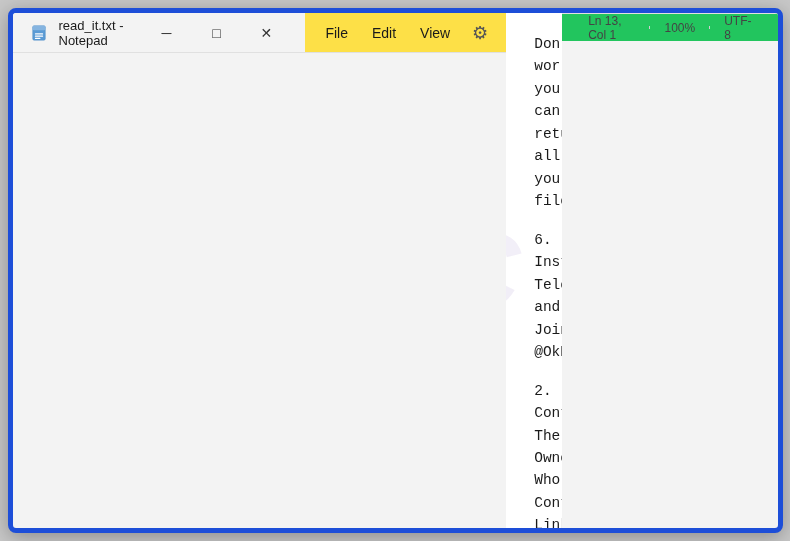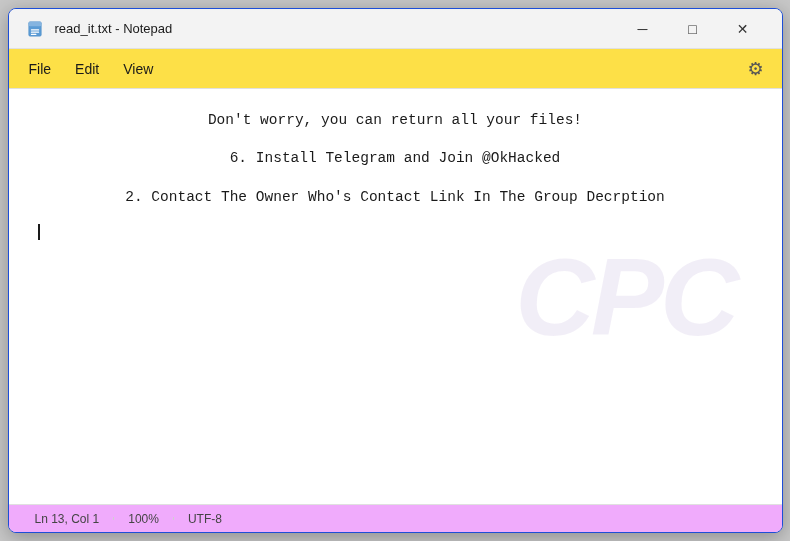--- a/index.html
+++ b/index.html
@@ -18,23 +18,23 @@
       font-family: 'Segoe UI', sans-serif;
     }
 
     .window {
       width: 775px;
       height: 525px;
       background: #f3f3f3;
       border-radius: 8px;
       box-shadow: 0 4px 20px rgba(0,0,0,0.3);
       display: flex;
-      flex-direction: column;
+      flex-direction: row;
       overflow: hidden;
-      border: 1px solid #1d4ed8;
+      border: 5px solid #1d4ed8;
     }
 
     
     .title-bar {
       height: 40px;
       background: #f3f3f3;
       display: flex;
       align-items: center;
       padding: 0 16px;
       border-bottom: 1px solid #e0e0e0;
@@ -170,21 +170,21 @@
     }
 
     @keyframes blink {
       0%, 100% { opacity: 1; }
       50% { opacity: 0; }
     }
 
     
     .status-bar {
       height: 28px;
-      background: #f0abfc;
+      background: #22c55e;
       border-top: 1px solid #e0e0e0;
       display: flex;
       padding: 12px 12px;
       gap: 0;
     }
 
     .status-item {
       font-size: 12px;
       color: #444;
       padding: 0 14px;

